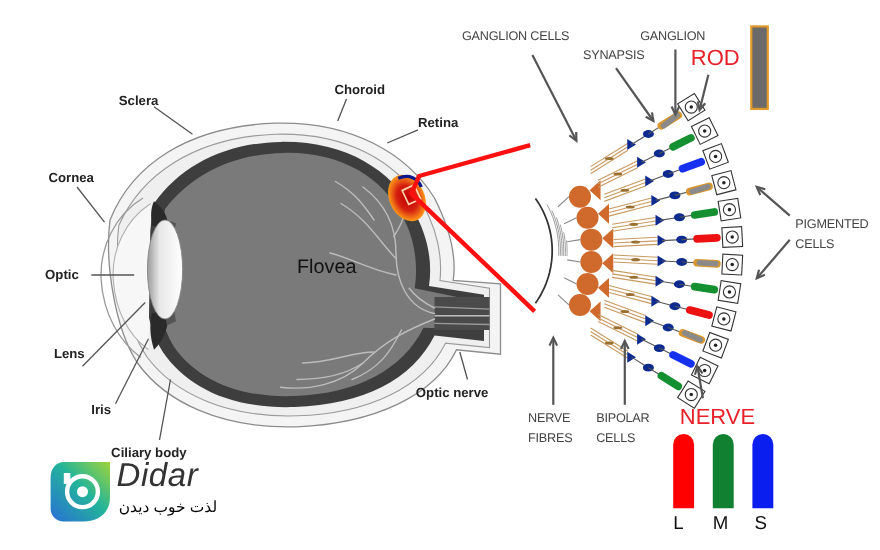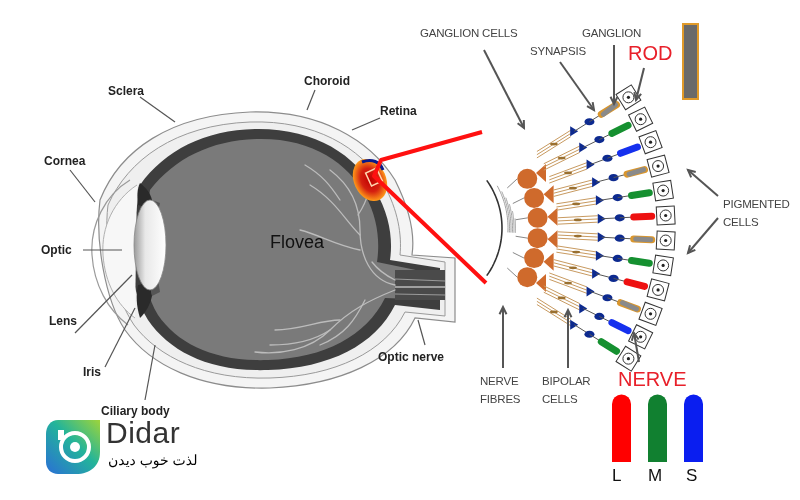--- a/index.html
+++ b/index.html
@@ -3,21 +3,21 @@
 <meta charset="utf-8">
 <style>
   html,body{margin:0;padding:0;background:#fff;}
   body{width:800px;height:500px;overflow:hidden;position:relative;font-family:"Liberation Sans",sans-serif;}
   #stage{position:absolute;left:0;top:0;width:800px;height:500px;}
   .lbl{position:absolute;white-space:nowrap;}
   .eye-lbl{font-weight:bold;font-size:12px;color:#222;}
   .ret-lbl{font-size:11.5px;color:#444;letter-spacing:-0.2px;line-height:18px;}
   .red-lbl{color:#e8202a;font-size:20px;}
   .lms{font-size:17px;color:#111;}
-  .logo-word{font-size:30px;color:#333;letter-spacing:0.5px;}
+  .logo-word{font-size:30px;color:#333;letter-spacing:0.5px;font-style:italic;}
   .logo-fa{font-size:14px;color:#000000;direction:rtl;}
 </style>
 </head>
 <body>
 
 <div id="stage">
   <svg id="diagram" width="800" height="500" viewBox="0 0 800 500" style="position:absolute;left:0;top:0">
     <defs>
       <linearGradient id="lensGrad" x1="0" y1="0" x2="1" y2="0">
         <stop offset="0" stop-color="#9a9a9a"></stop>

